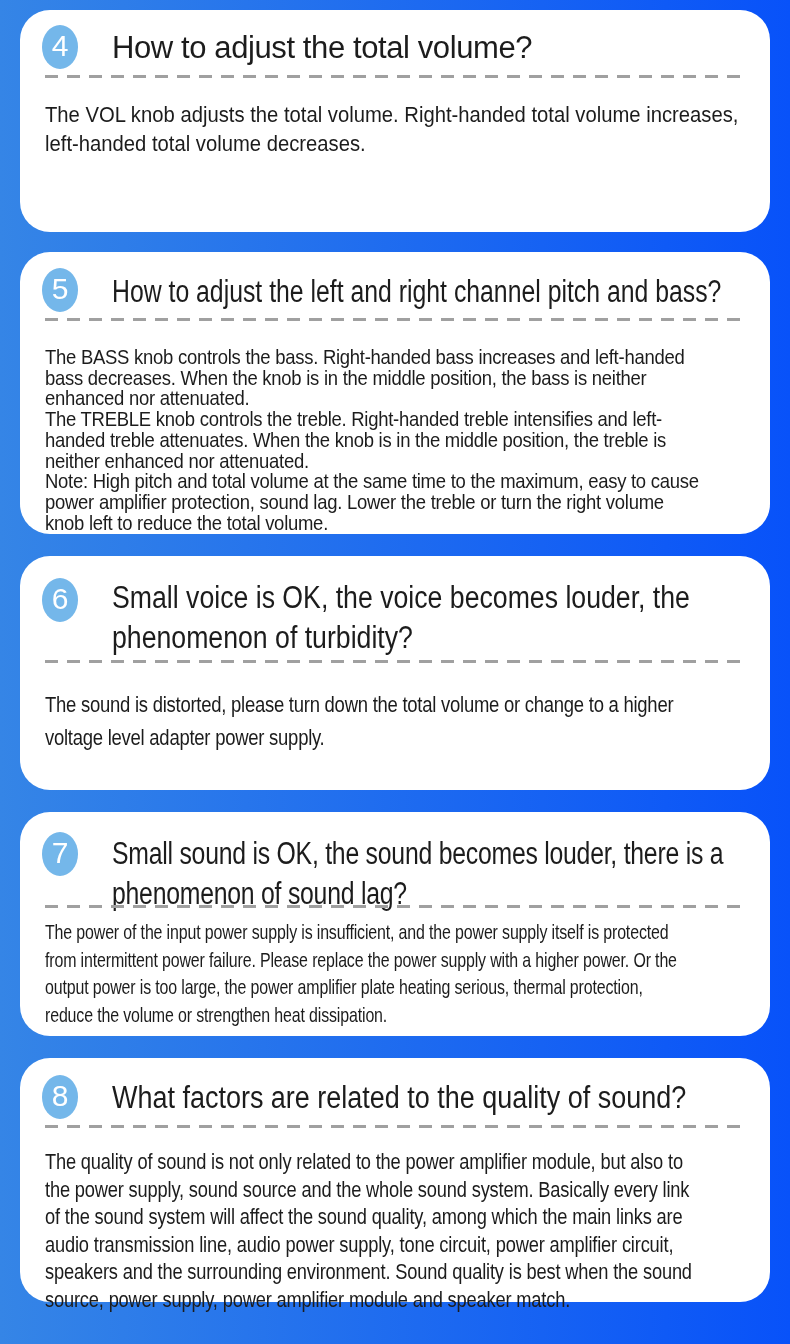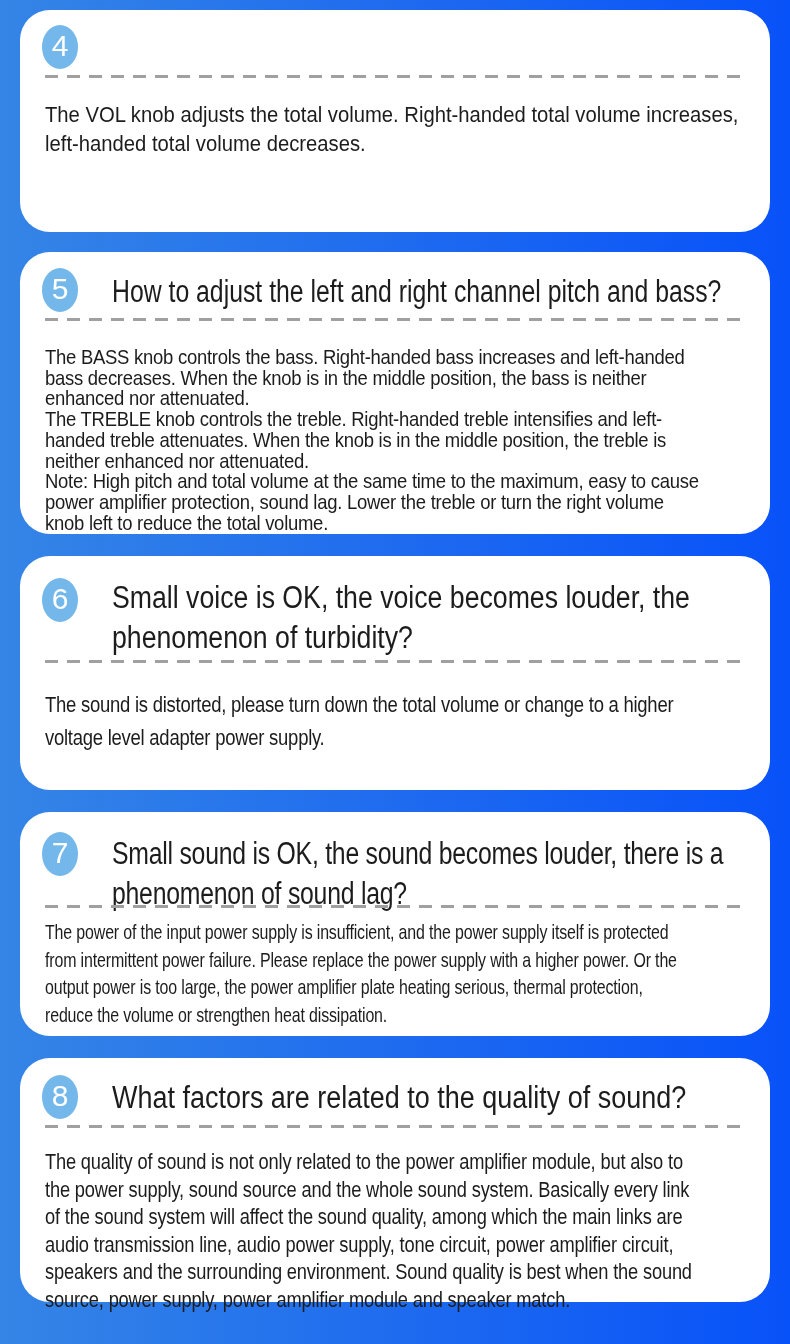--- a/index.html
+++ b/index.html
@@ -90,20 +90,21 @@
 </style>
 </head>
 <body>
 
 <main>
 
   <section class="card card-q4">
     <div class="badge">
       <span>4</span>
     </div>
+    <h2 class="title t4">How to adjust the total volume?</h2>
     <div class="divider"></div>
     <p class="answer a4">The VOL knob adjusts the total volume. Right-handed total volume increases,
 left-handed total volume decreases.</p>
   </section>
 
   <section class="card card-q5">
     <div class="badge">
       <span>5</span>
     </div>
     <h2 class="title t5">How to adjust the left and right channel pitch and bass?</h2>

